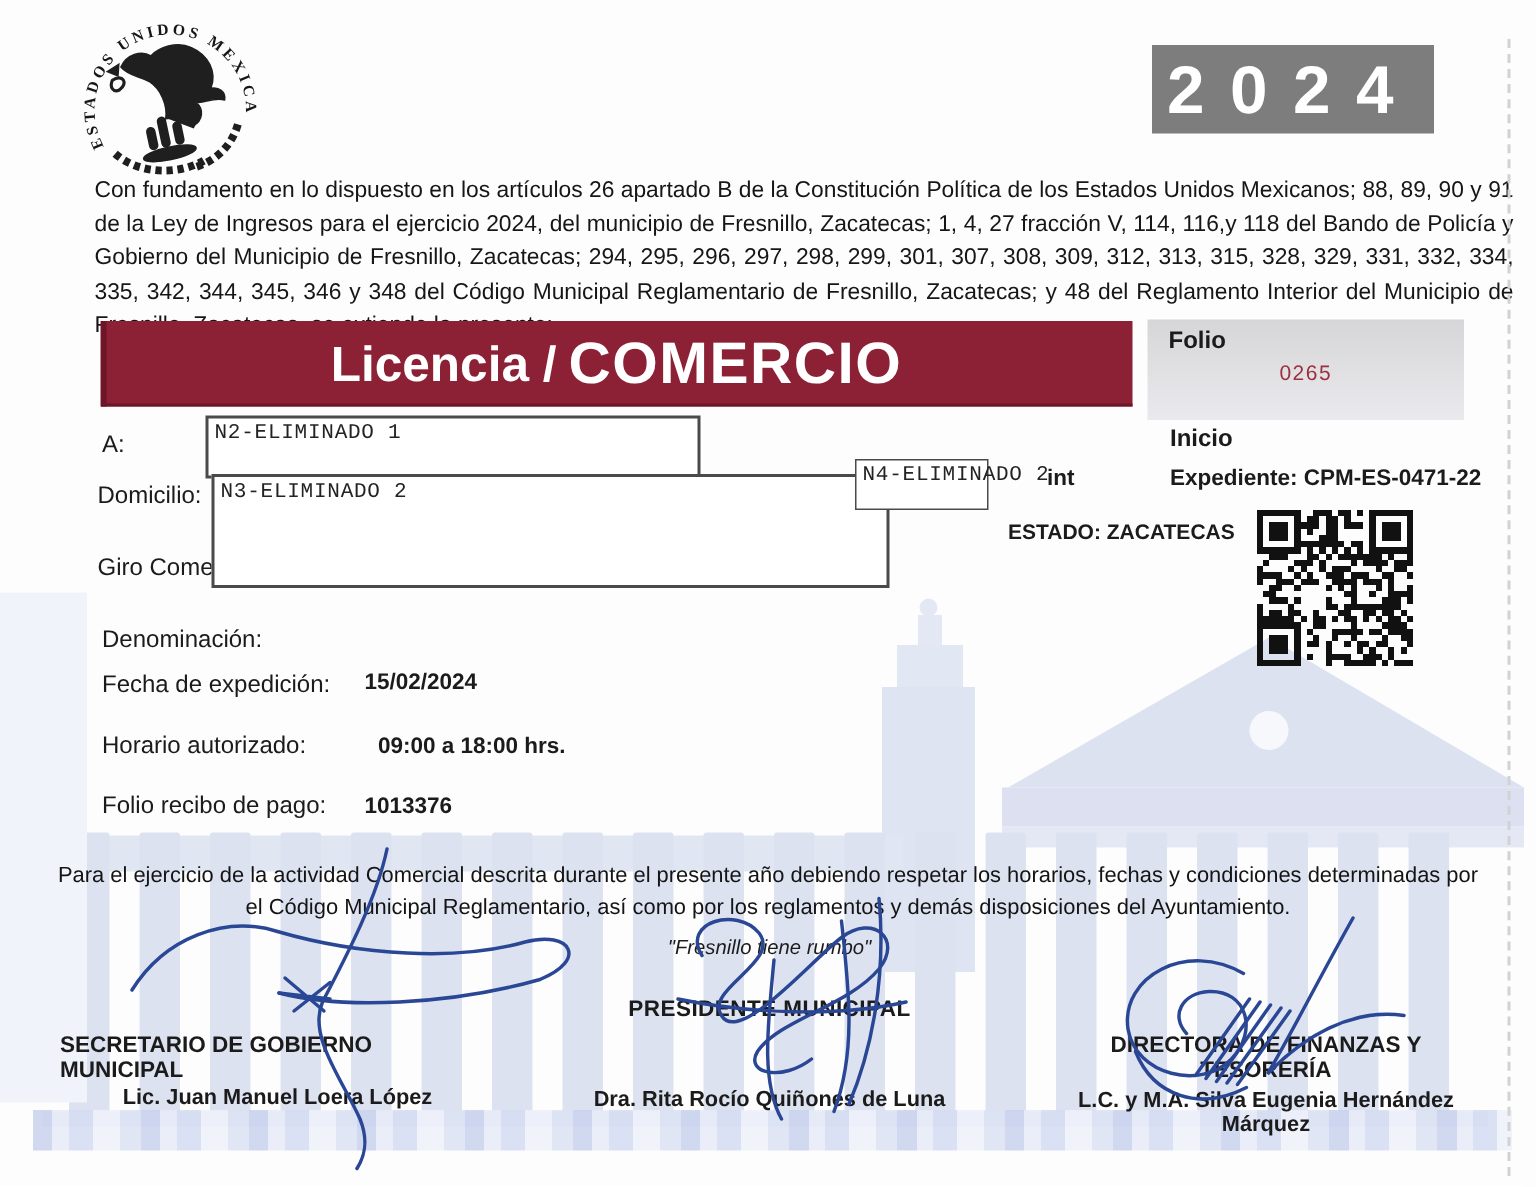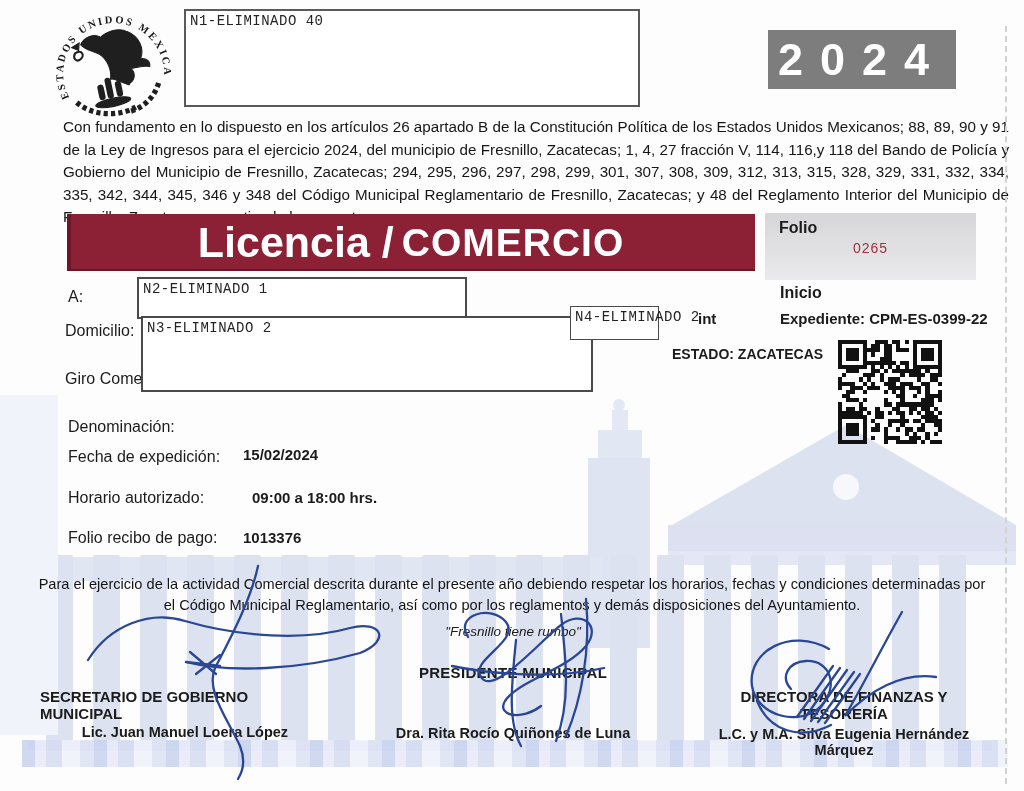--- a/index.html
+++ b/index.html
@@ -22,21 +22,21 @@
   #n1{left:184px;top:9px;width:456px;height:98px;border-color:#5a5a5a;}
   #year{left:768px;top:30px;width:188px;height:59px;background:#7d7d7d;z-index:2;
     color:#fff;font-weight:bold;font-size:45px;letter-spacing:17px;
     display:flex;align-items:center;justify-content:center;box-sizing:border-box;}
   #intro{left:63px;top:116px;width:946px;font-size:15.2px;line-height:22.6px;
     text-align:justify;z-index:2;color:#161616;}
   
   #banner{left:67px;top:214px;width:688px;height:57px;background:#8c2136;z-index:2;
     display:flex;align-items:center;justify-content:center;color:#fff;
     box-shadow:inset 4px 0 0 #6d1627, inset 0 -2px 0 #6d1627;}
-  #banner .reg{font-size:43px;font-weight:700;margin-right:8px;}
+  #banner .reg{font-size:33px;font-weight:700;margin-right:8px;}
   #banner .big{font-size:39px;font-weight:800;letter-spacing:1px;}
   #folioPanel{left:765px;top:213px;width:211px;height:67px;z-index:2;
     background:linear-gradient(#d6d6d8,#eaeaee);}
   #folioLabel{left:14px;top:6px;font-size:16px;font-weight:bold;position:absolute;}
   #folioNumber{left:0;top:27px;width:100%;text-align:center;position:absolute;
     font-size:14px;color:#9e2f3f;letter-spacing:1px;}
   #inicio{left:780px;top:284px;font-size:16px;font-weight:bold;z-index:2;}
   #expediente{left:780px;top:310px;font-size:15px;font-weight:bold;z-index:2;}
   
   .lbl{font-size:16px;z-index:2;}
@@ -130,41 +130,38 @@
         <path d="M 27 40 C 34 37 37 44 30 47 C 26 48 24 44 27 40 Z" fill="none" stroke-width="2"></path>
         <path d="M 60 64 l 16 10 -5 6 -14 -9 z" stroke-width="1"></path>
         <path d="M 52 72 v 14 M 44 77 v 9 M 61 77 v 9" stroke-width="6" stroke-linecap="round" fill="none"></path>
         <ellipse cx="53" cy="93" rx="17" ry="4" stroke-width="1"></ellipse>
       </g>
       <path d="M 19 86 C 30 101 54 108 73 102" fill="none" stroke="#1f1f1f" stroke-width="5" stroke-dasharray="4 3"></path>
       <path d="M 99 84 C 92 97 80 104 66 105" fill="none" stroke="#1f1f1f" stroke-width="5" stroke-dasharray="4 3"></path>
     </g>
   </svg>
 
-  <div id="n1" class="abs redaction">
-    <span>N1-ELIMINADO 40</span>
-  </div>
 
   <div id="year" class="abs">
     <span>2024</span>
   </div>
 
   <div id="intro" class="abs">Con fundamento en lo dispuesto en los artículos 26 apartado B de la Constitución Política de los Estados Unidos Mexicanos; 88, 89, 90 y 91 de la Ley de Ingresos para el ejercicio 2024, del municipio de Fresnillo, Zacatecas; 1, 4, 27 fracción V, 114, 116,y 118 del Bando de Policía y Gobierno del Municipio de Fresnillo, Zacatecas; 294, 295, 296, 297, 298, 299, 301, 307, 308, 309, 312, 313, 315, 328, 329, 331, 332, 334, 335, 342, 344, 345, 346 y 348 del Código Municipal Reglamentario de Fresnillo, Zacatecas; y 48 del Reglamento Interior del Municipio de Fresnillo, Zacatecas, se extiende la presente:</div>
 
   <div id="banner" class="abs">
     <span class="reg">Licencia /</span>
     <span class="big">COMERCIO</span>
   </div>
 
   <div id="folioPanel" class="abs">
     <div id="folioLabel">Folio</div>
     <div id="folioNumber">0265</div>
   </div>
   <div id="inicio" class="abs">Inicio</div>
-  <div id="expediente" class="abs">Expediente: CPM-ES-0399-22</div>
+  <div id="expediente" class="abs">Expediente: CPM-ES-0471-22</div>
 
   <div id="aLbl" class="abs lbl">A:</div>
   <div id="n2" class="abs redaction">
     <span>N2-ELIMINADO 1</span>
   </div>
   <div id="domLbl" class="abs lbl">Domicilio:</div>
   <div id="giroLbl" class="abs lbl">Giro Come</div>
   <div id="n3" class="abs redaction">
     <span>N3-ELIMINADO 2</span>
   </div>

